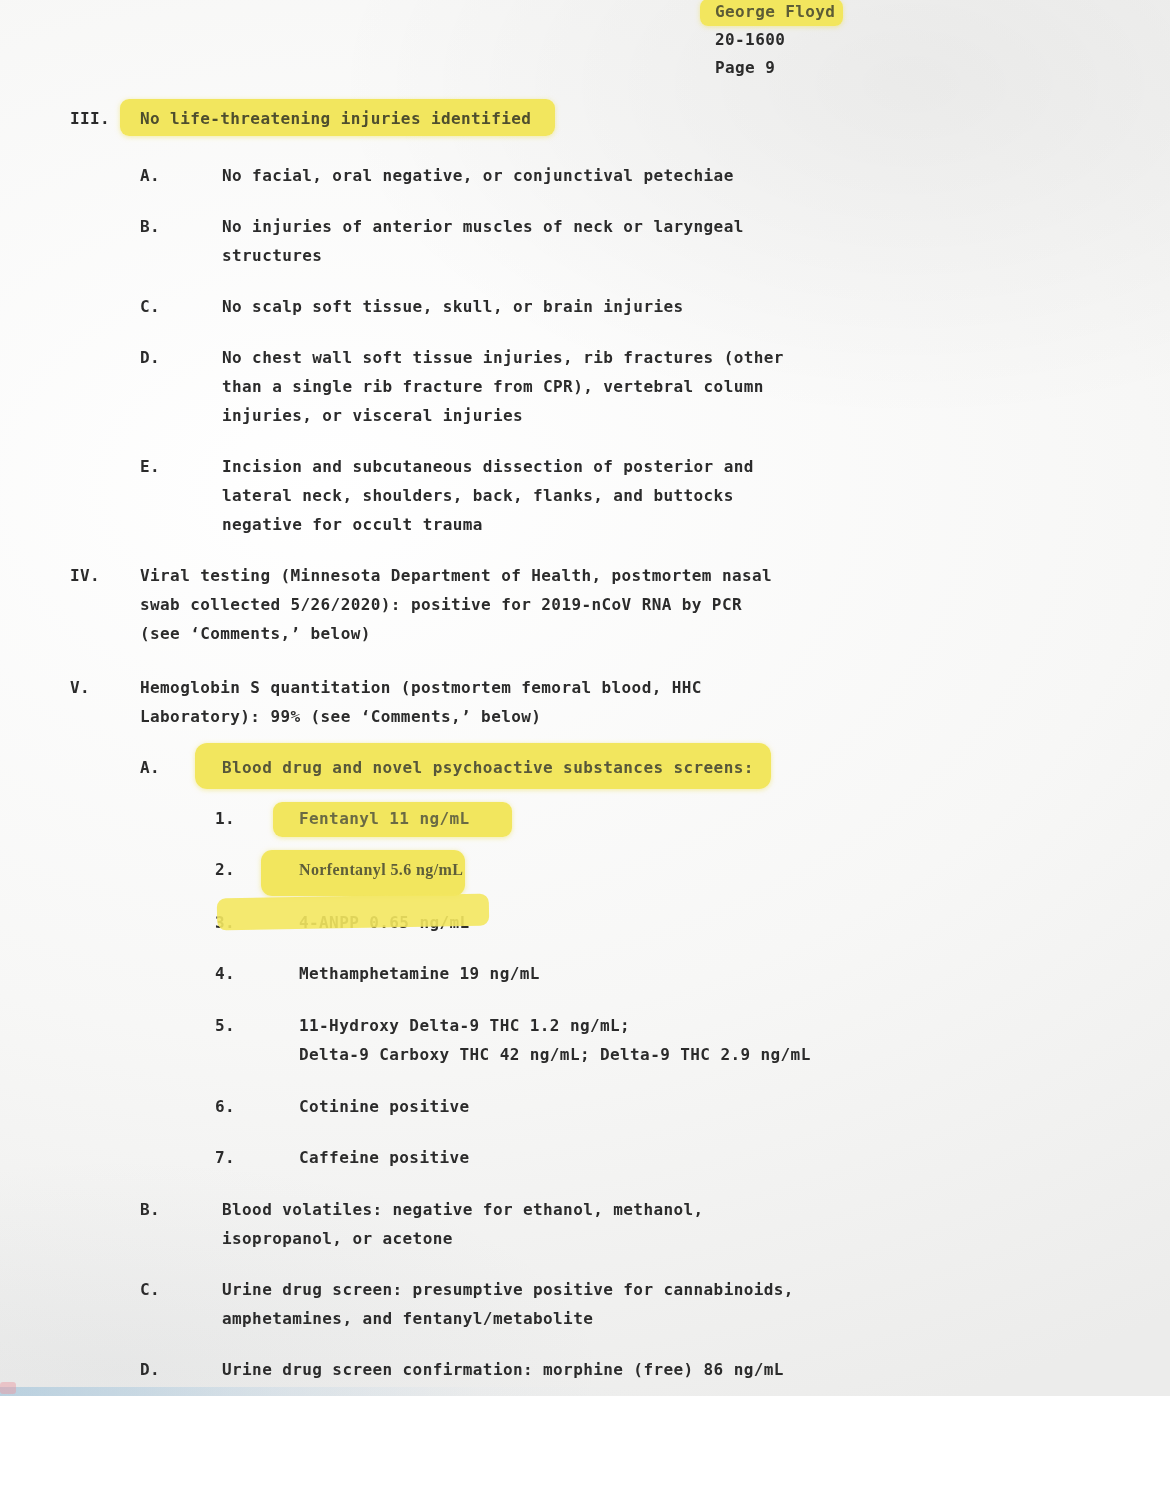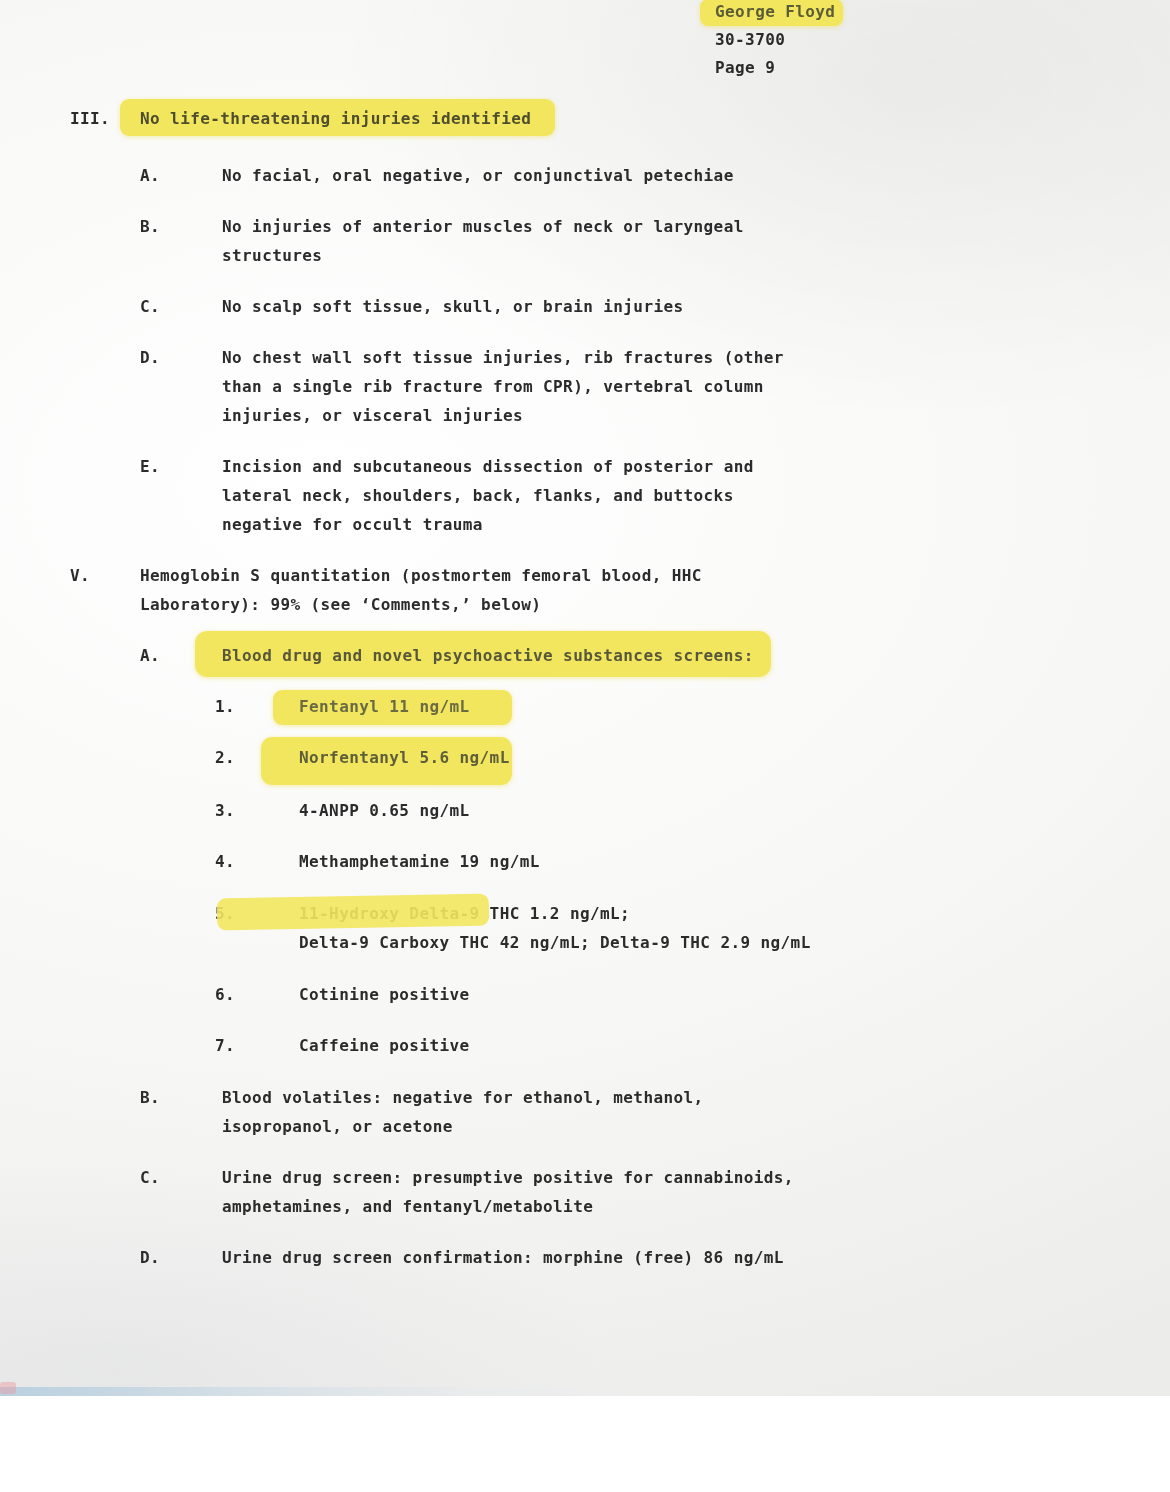--- a/index.html
+++ b/index.html
@@ -36,21 +36,21 @@
     background:#f2e65e;
     border-radius:10px;
     box-shadow:0 1px 5px rgba(238,224,90,0.55);
     color:#56562f;
     box-decoration-break:clone;
   }
   .hl-name{padding:3px 8px 5px 15px;margin-left:-15px;border-radius:8px;color:#5c5c36;}
   .hl-title{padding:10px 24px 8px 20px;margin-left:-20px;border-radius:9px;color:#4e4e2e;}
   .hl-screens{padding:15px 17px 12px 27px;margin-left:-27px;border-radius:12px;color:#57573a;}
   .hl-r1{padding:7px 42px 9px 26px;margin-left:-26px;border-radius:9px;color:#6a6a44;}
-  .hl-r2{padding:11px 2px 18px 38px;margin-left:-38px;border-radius:11px;color:#5e5e3a;}
+  .hl-r2{padding:11px 2px 18px 38px;margin-left:-38px;border-radius:11px;color:#5e5e3a;font-family:Liberation Serif, serif;}
   
   .stroke-a{
     position:absolute;left:217px;top:896px;width:272px;height:32px;
     background:#f3e75f;opacity:.9;border-radius:9px;transform:rotate(-1deg);
   }
   
   .bottom-blue{
     position:absolute;left:0;bottom:0;width:640px;height:9px;
     background:linear-gradient(90deg,rgba(140,185,215,0.50),rgba(185,210,230,0.30) 45%,rgba(220,230,240,0.12) 75%,transparent);
   }
@@ -59,21 +59,21 @@
     background:rgba(235,150,160,0.45);border-radius:3px;
   }
 </style>
 </head>
 <body>
 
 <div class="page">
 
   <header class="doc-header">
     <div><span class="hl hl-name">George Floyd</span></div>
-    <div>30-3700</div>
+    <div>20-1600</div>
     <div>Page 9</div>
   </header>
 
   <main class="content">
 
     <div class="row mb28">
       <span class="rlabel">III.</span>
       <div class="rtext"><span class="hl hl-title">No life-threatening injuries identified</span></div>
     </div>
 
@@ -100,20 +100,26 @@
 injuries, or visceral injuries</div>
     </div>
 
     <div class="row letter">
       <span class="rlabel">E.</span>
       <div class="rtext">Incision and subcutaneous dissection of posterior and
 lateral neck, shoulders, back, flanks, and buttocks
 negative for occult trauma</div>
     </div>
 
+    <div class="row mb25">
+      <span class="rlabel">IV.</span>
+      <div class="rtext">Viral testing (Minnesota Department of Health, postmortem nasal
+swab collected 5/26/2020): positive for 2019-nCoV RNA by PCR
+(see ‘Comments,’ below)</div>
+    </div>
 
     <div class="row">
       <span class="rlabel">V.</span>
       <div class="rtext">Hemoglobin S quantitation (postmortem femoral blood, HHC
 Laboratory): 99% (see ‘Comments,’ below)</div>
     </div>
 
 
     <div class="row letter">
       <span class="rlabel">A.</span>

